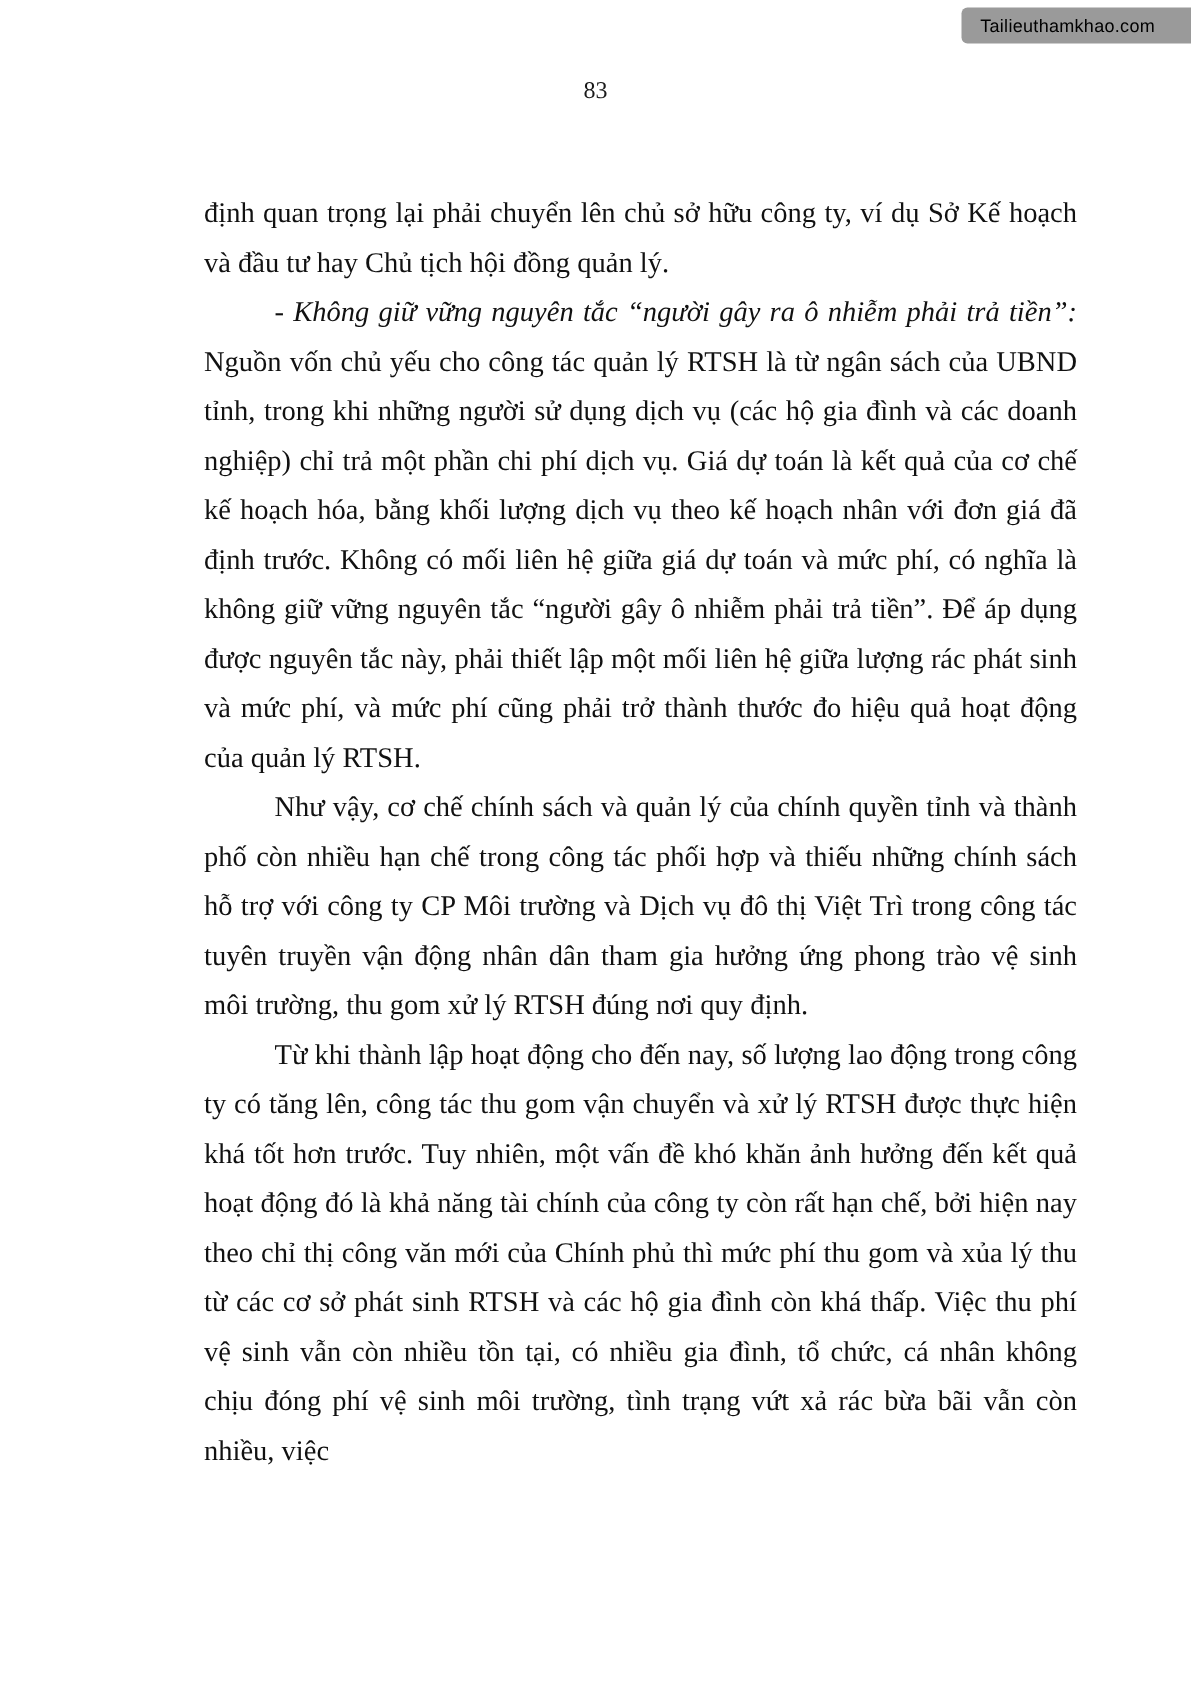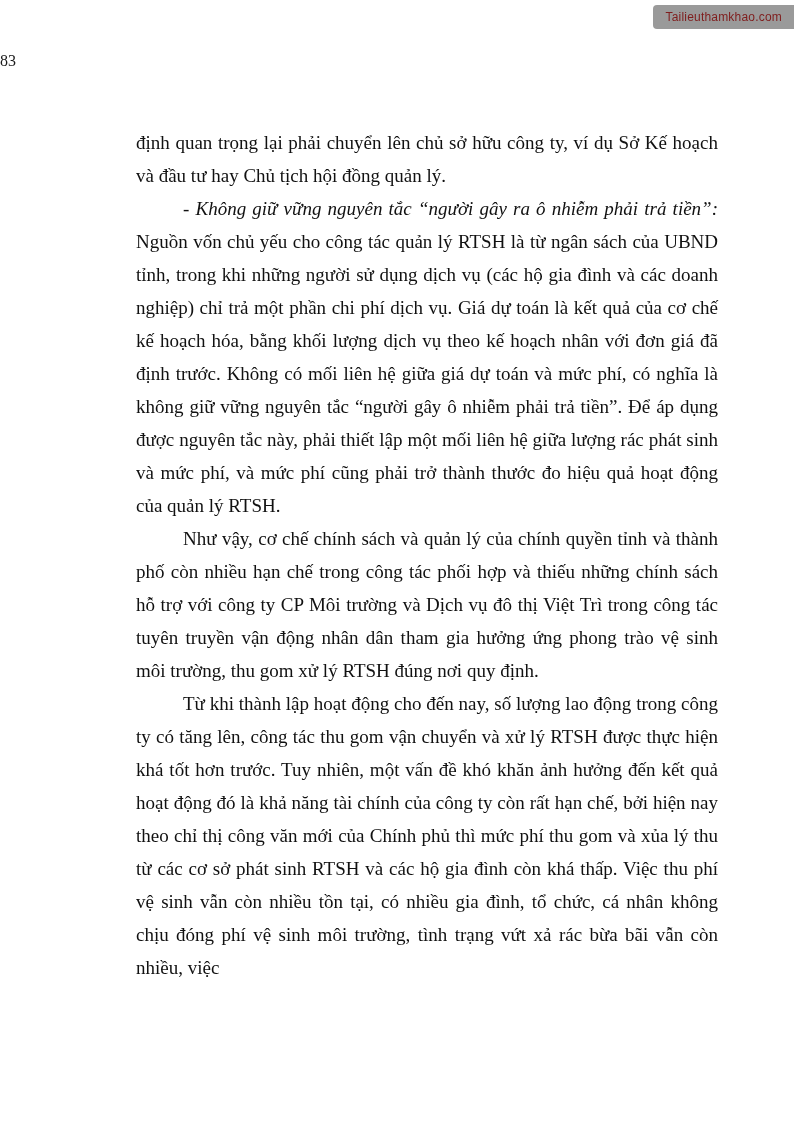--- a/index.html
+++ b/index.html
@@ -14,34 +14,35 @@
     background: #ffffff;
     overflow: hidden;
     font-family: "Liberation Serif", serif;
     color: #111111;
   }
   .watermark {
     position: absolute;
     top: 5px;
     right: 0;
     background: #9a9a9a;
-    color: #7f1d1d;
+    color: #000000;
     font-family: "Liberation Sans", sans-serif;
     font-size: 12px;
     line-height: 12px;
-    padding: 6px 12px 6px 12px;
+    padding: 6px 24px 6px 12px;
     border-top-left-radius: 4px;
     border-bottom-left-radius: 4px;
     letter-spacing: 0.2px;
   }
   .page-number {
     position: absolute;
     top: 52px;
     left: 0;
     width: 100%;
+    text-align: center;
     font-size: 16px;
     color: #1a1a1a;
   }
   .content {
     position: absolute;
     top: 126px;
     left: 136px;
     width: 582px;
     font-size: 19px;
     line-height: 33px;

